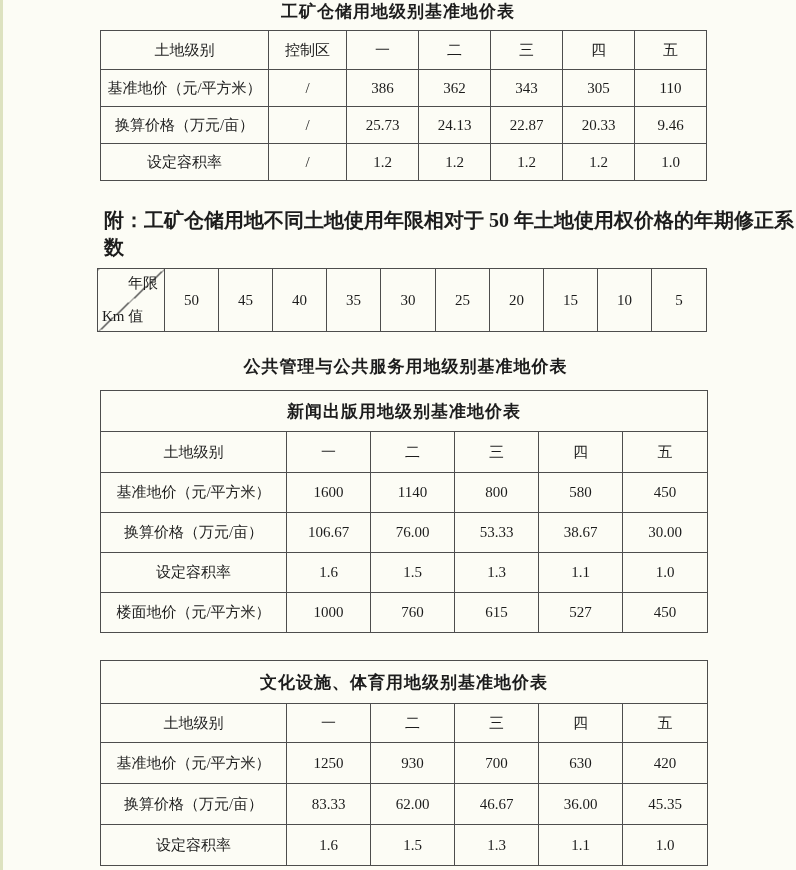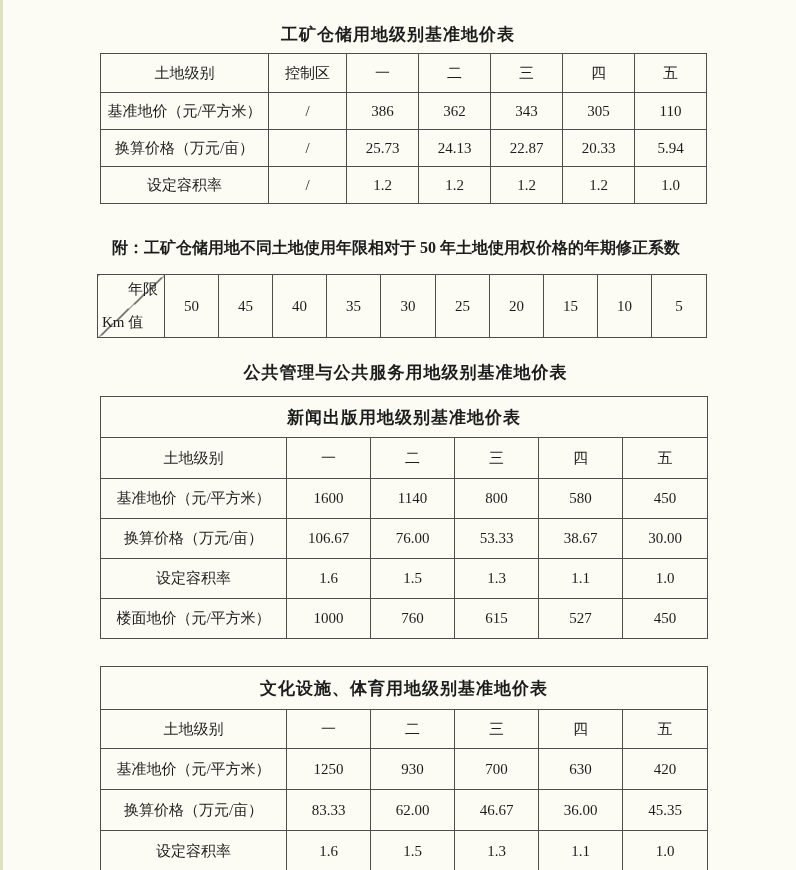--- a/index.html
+++ b/index.html
@@ -10,35 +10,35 @@
     color:#1c1c1c;
     position:relative;
     overflow:hidden;
   }
   .edge-strip{
     position:absolute;left:0;top:0;width:3px;height:870px;
     background:#dde2c0;
   }
   .doc-title{
     margin:0;
-    padding-top:23px;
+    padding-top:0;
     text-align:center;
     font-size:17px;
     font-weight:bold;
     letter-spacing:1px;
   }
   .doc-title.second{
     padding-top:23px;
     padding-bottom:6px;
     padding-left:15px;
   }
   .note{
-    margin:8px;
+    margin:0;
     padding:26px 0 7px 104px;
-    font-size:16px;
+    font-size:20px;
     font-weight:bold;
   }
   table.tbl{
     border-collapse:collapse;
     table-layout:fixed;
     font-size:15px;
     text-align:center;
   }
   table.tbl td{
     border:1px solid #4d4d4d;
@@ -110,21 +110,21 @@
     <td>305</td>
     <td>110</td>
   </tr>
   <tr class="data">
     <td>换算价格（万元/亩）</td>
     <td>/</td>
     <td>25.73</td>
     <td>24.13</td>
     <td>22.87</td>
     <td>20.33</td>
-    <td>5.94</td>
+    <td>9.46</td>
   </tr>
   <tr class="data">
     <td>设定容积率</td>
     <td>/</td>
     <td>1.2</td>
     <td>1.2</td>
     <td>1.2</td>
     <td>1.2</td>
     <td>1.0</td>
   </tr>

